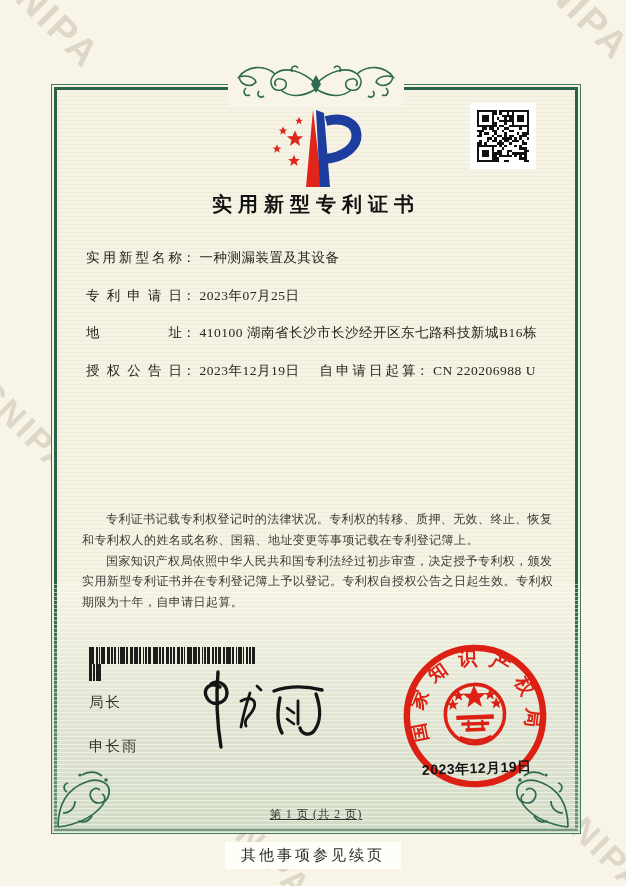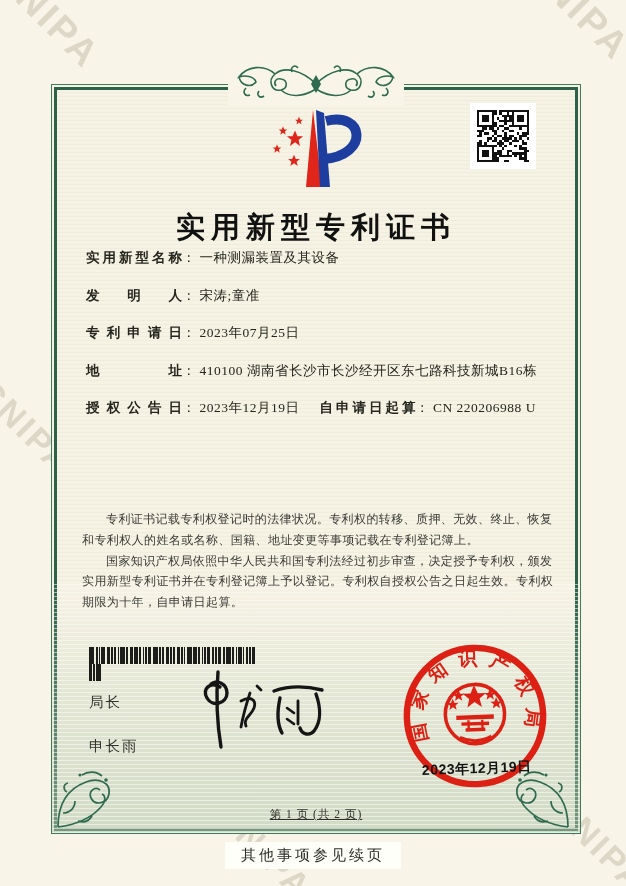--- a/index.html
+++ b/index.html
@@ -36,27 +36,27 @@
   .content{position:absolute;inset:0;z-index:3;}
   
   .cert-no{position:absolute;left:34px;top:26px;font-size:13px;letter-spacing:2px;color:#33332f;}
   .logo{position:absolute;left:212px;top:22px;width:110px;height:86px;}
   .qr-box{position:absolute;left:418px;top:18px;width:52px;height:52px;background:#fff;padding:7px;}
   #qr{display:grid;grid-template-columns:repeat(21,1fr);grid-template-rows:repeat(21,1fr);width:52px;height:52px;}
   #qr b{display:block;}
   #qr b.on{background:#111;}
   .title{
     position:absolute;left:0;right:0;top:106px;text-align:center;
-    font-size:29px;font-weight:bold;letter-spacing:6px;color:#111;margin-top:17px;
+    font-size:20px;font-weight:bold;letter-spacing:6px;color:#111;
   }
   .fields{position:absolute;left:34px;right:20px;top:164px;}
   .frow{height:37.5px;font-size:13.5px;white-space:nowrap;color:#26261f;}
   .flabel{
     display:inline-block;width:96px;text-align:justify;text-align-last:justify;
-    -moz-text-align-last:justify;vertical-align:top;font-weight:bold;
+    -moz-text-align-last:justify;vertical-align:top;
   }
   .fcolon{display:inline-block;margin:0 4px 0 0;}
   .fvalue{letter-spacing:0.5px;}
   .frow.combo .pair{display:inline-block;}
   .frow.combo .pair.first{width:230px;}
   .body-text{position:absolute;left:30px;right:26px;top:424px;font-size:12px;line-height:1.73;color:#3a3a36;}
   .body-text p{margin:0;text-indent:2em;letter-spacing:0.4px;}
   
   .barcode{position:absolute;left:37px;top:562px;width:170px;height:17px;font-size:0;}
   .barcode i{display:inline-block;height:100%;background:#1d1d1b;vertical-align:top;}
@@ -564,23 +564,20 @@
           <b class="on"></b>
           <b class="on"></b>
         </div>
     </div>
 
     <div class="title">实用新型专利证书</div>
 
     <div class="fields">
       <div class="frow">
         <span class="flabel">实用新型名称</span><span class="fcolon">：</span><span class="fvalue">一种测漏装置及其设备</span>
-      </div>
-      <div class="frow">
-        <span class="flabel">发明人</span><span class="fcolon">：</span><span class="fvalue">宋涛;童准</span>
       </div>
       <div class="frow">
         <span class="flabel">专利申请日</span><span class="fcolon">：</span><span class="fvalue">2023年07月25日</span>
       </div>
       <div class="frow">
         <span class="flabel">地址</span><span class="fcolon">：</span><span class="fvalue">410100 湖南省长沙市长沙经开区东七路科技新城B16栋</span>
       </div>
       <div class="frow combo">
         <span class="pair first">
           <span class="flabel">授权公告日</span><span class="fcolon">：</span><span class="fvalue">2023年12月19日</span>

